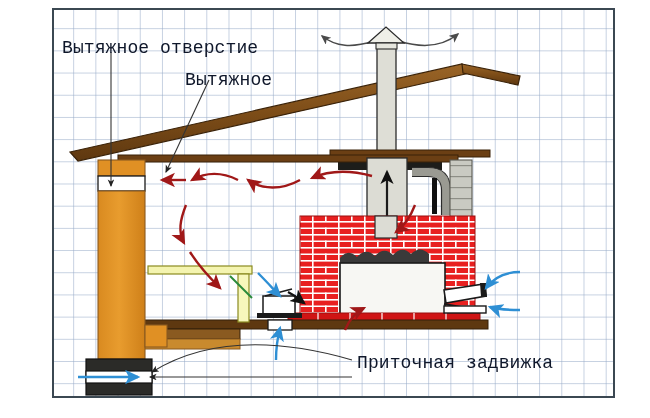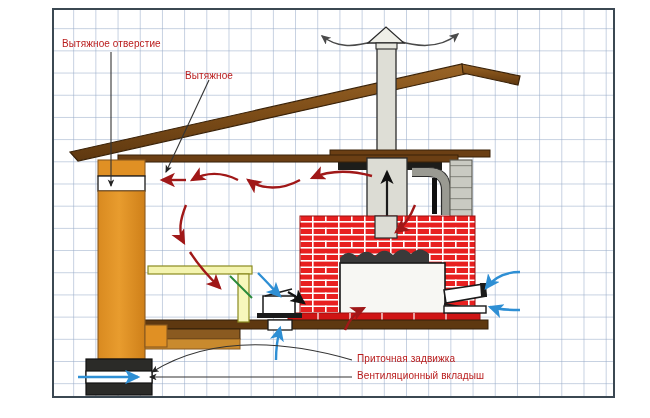--- a/index.html
+++ b/index.html
@@ -14,22 +14,22 @@
       linear-gradient(to right, rgba(150,170,200,.55) 1px, transparent 1px),
       linear-gradient(to bottom, rgba(150,170,200,.55) 1px, transparent 1px);
     background-size:22.2px 22.2px;
     background-position:-1px -2px;
   }
   #frame{
     position:absolute;left:52px;top:8px;width:563px;height:390px;
     border:2px solid #3b4852;box-sizing:border-box;
   }
   .lbl{
-    position:absolute;color:#b91c1c;font-size:10px;letter-spacing:.1px;
-    white-space:nowrap;font-family:Liberation Sans, sans-serif;
+    position:absolute;color:#0f172a;font-size:18px;letter-spacing:.1px;
+    white-space:nowrap;font-family:Liberation Mono, monospace;
   }
   svg{position:absolute;left:0;top:0;width:650px;height:418px;overflow:visible;}
 </style>
 </head>
 <body>
 
 <div id="stage">
   <div id="grid"></div>
 
   <svg viewBox="0 0 650 418">
@@ -210,14 +210,13 @@
         <path d="M352,377 L150,377" marker-end="url(#ahLead)"></path>
       </g>
     </g>
   </svg>
 
   <div id="frame"></div>
 
   <div class="lbl" style="left:62px;top:38px;">Вытяжное отверстие</div>
   <div class="lbl" style="left:185px;top:70px;">Вытяжное</div>
   <div class="lbl" style="left:357px;top:353px;">Приточная задвижка</div>
-  <div class="lbl" style="left:357px;top:370px;">Вентиляционный вкладыш</div>
 </div>
 
 </body></html>

